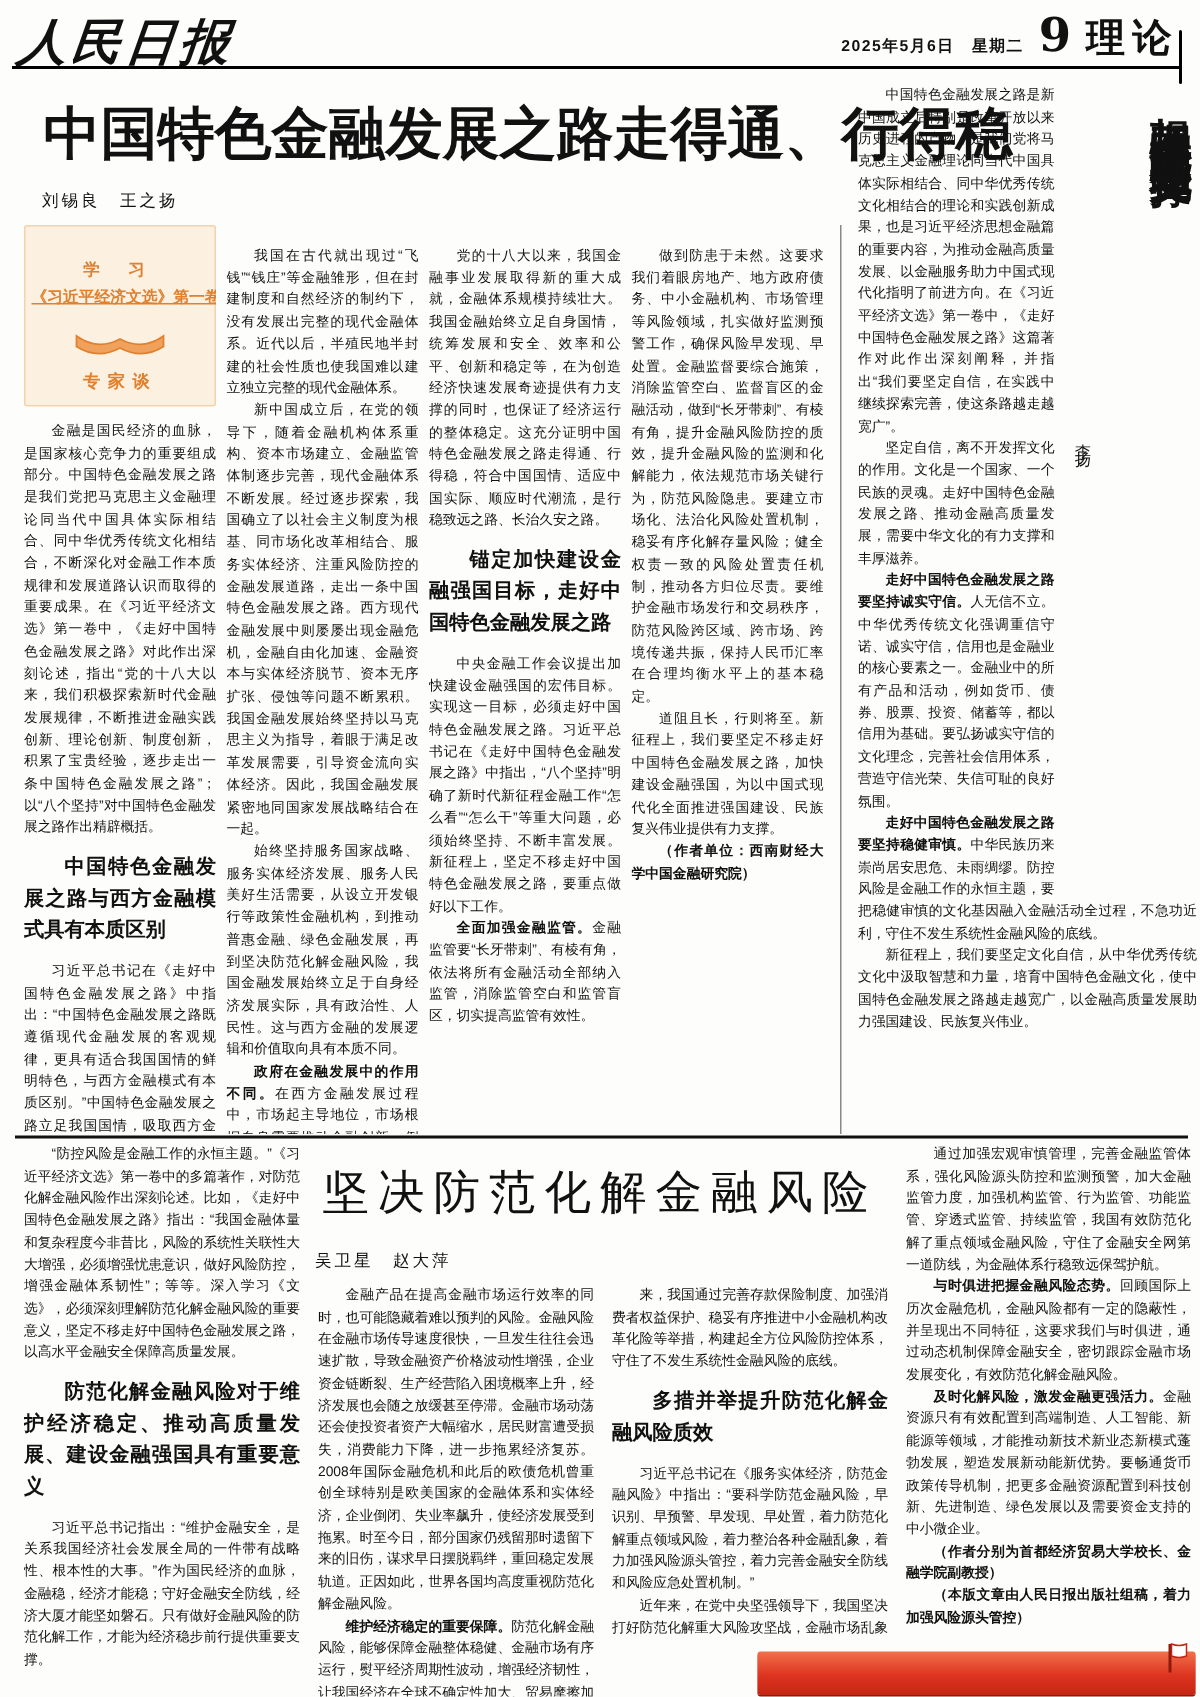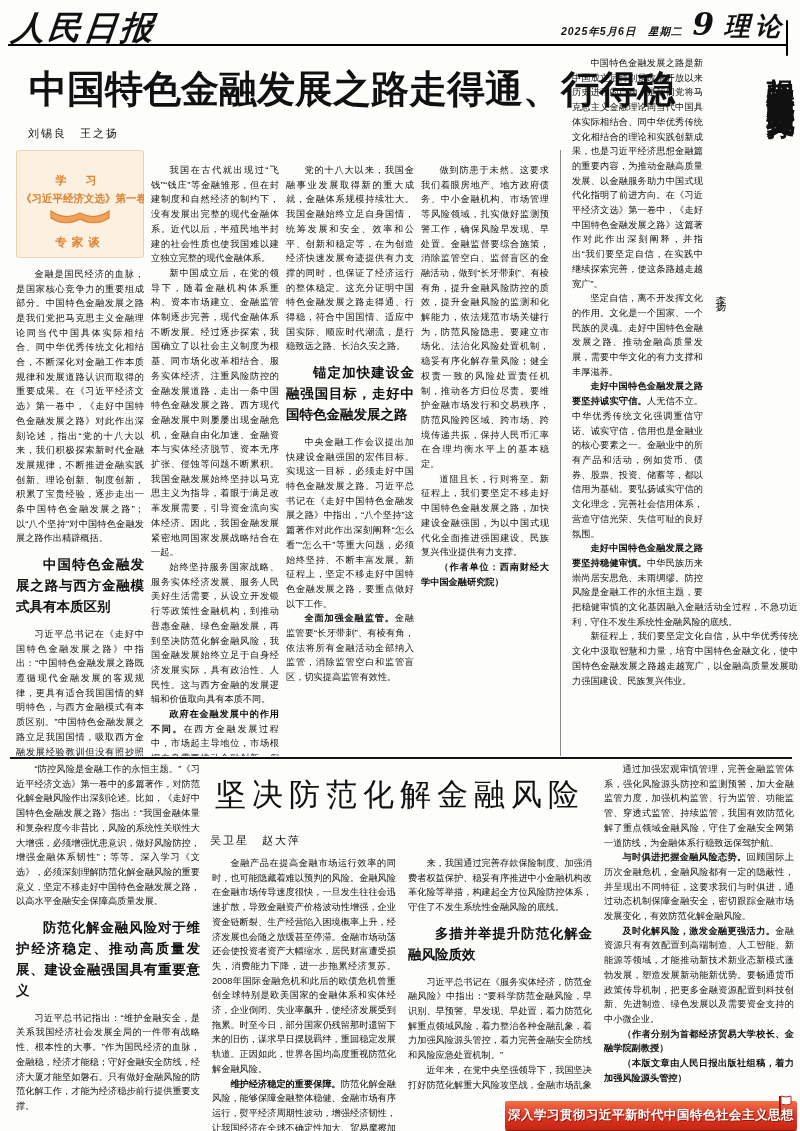--- a/index.html
+++ b/index.html
@@ -2,21 +2,21 @@
 <html><head>
 <meta charset="utf-8">
 <style>
   html,body{margin:0;padding:0;}
   body{width:800px;height:1131px;position:relative;background:#fdfdfb;overflow:hidden;
        font-family:"Liberation Sans",sans-serif;color:#111;}
   .abs{position:absolute;}
   
   .masthead{left:12px;top:6px;font-family:"DejaVu Serif",serif;font-style:italic;
             font-weight:bold;font-size:33px;letter-spacing:3px;transform:skewX(-6deg);}
-  .dateblock{right:14px;top:6px;display:flex;align-items:baseline;gap:10px;font-style:italic;}
+  .dateblock{right:14px;top:6px;display:flex;align-items:baseline;gap:10px;}
   .datetext{font-size:10.5px;font-weight:bold;letter-spacing:1px;}
   .pagenum{font-family:"DejaVu Serif",serif;font-size:31px;font-weight:bold;}
   .section{font-size:26px;font-weight:900;letter-spacing:5px;}
   .toprule{left:8px;top:44px;width:780px;height:2px;background:#000;}
   .rulehook{left:786px;top:20px;width:2px;height:36px;background:#000;border-radius:2px;}
   
   .a1title{left:28px;top:64px;width:648px;text-align:center;font-size:38px;font-weight:900;
            letter-spacing:0px;white-space:nowrap;}
   .byline{font-family:"Liberation Serif",serif;font-size:11px;letter-spacing:2px;text-align:left;}
   .a1byline{left:28px;top:126px;width:648px;}
@@ -28,21 +28,21 @@
   .note{font-weight:600;}
   .c1{left:16px;top:150px;width:128px;height:606px;}
   .c2{left:151px;top:163px;width:128px;height:593px;}
   .c3{left:286px;top:163px;width:128px;height:593px;}
   .c4{left:421px;top:163px;width:128px;height:593px;}
   .vrule{left:560px;top:150px;width:1px;height:606px;background:#888;}
   
   .studybox{background:#fcf0e0;border:1px solid #f3d3ad;border-radius:2px;text-align:center;
             color:#e0812f;padding:22px 4px 7px;margin-bottom:9px;}
   .sb-kicker{font-size:11px;letter-spacing:8px;font-weight:bold;margin-bottom:3px;}
-  .sb-book{font-size:10.5px;font-weight:900;letter-spacing:0;margin-bottom:3px;white-space:nowrap;}
+  .sb-book{font-size:10.5px;font-weight:900;letter-spacing:0;margin-bottom:16px;white-space:nowrap;text-decoration:underline;}
   .sb-tag{font-size:11.5px;letter-spacing:5px;font-weight:bold;margin-top:2px;}
   
   .a2wrap{left:572px;top:56px;width:226px;height:700px;font-size:9.2px;line-height:14.7px;
           text-align:justify;overflow:hidden;}
   .a2wrap p{margin:0;text-indent:2em;}
   .a2wrap p b{font-weight:bold;font-family:"Liberation Serif",serif;}
   .a2float{float:right;width:88px;height:540px;margin-left:7px;display:flex;flex-direction:row;}
   .a2author{writing-mode:vertical-rl;font-size:11px;letter-spacing:6px;width:18px;
             padding-top:230px;font-family:"Liberation Serif",serif;}
   .a2title{writing-mode:vertical-rl;font-size:28px;font-weight:900;letter-spacing:2px;
@@ -98,21 +98,21 @@
 </div>
 <div class="abs col c2">
     <p>我国在古代就出现过“飞钱”“钱庄”等金融雏形，但在封建制度和自然经济的制约下，没有发展出完整的现代金融体系。近代以后，半殖民地半封建的社会性质也使我国难以建立独立完整的现代金融体系。</p>
     <p>新中国成立后，在党的领导下，随着金融机构体系重构、资本市场建立、金融监管体制逐步完善，现代金融体系不断发展。经过逐步探索，我国确立了以社会主义制度为根基、同市场化改革相结合、服务实体经济、注重风险防控的金融发展道路，走出一条中国特色金融发展之路。西方现代金融发展中则屡屡出现金融危机，金融自由化加速、金融资本与实体经济脱节、资本无序扩张、侵蚀等问题不断累积。我国金融发展始终坚持以马克思主义为指导，着眼于满足改革发展需要，引导资金流向实体经济。因此，我国金融发展紧密地同国家发展战略结合在一起。</p>
     <p>始终坚持服务国家战略、服务实体经济发展、服务人民美好生活需要，从设立开发银行等政策性金融机构，到推动普惠金融、绿色金融发展，再到坚决防范化解金融风险，我国金融发展始终立足于自身经济发展实际，具有政治性、人民性。这与西方金融的发展逻辑和价值取向具有本质不同。</p>
     <p><b>政府在金融发展中的作用不同。</b>在西方金融发展过程中，市场起主导地位，市场根据自身需要推动金融创新，倒逼监管和立法跟进。政府发挥的作用仅仅是纠正市场失灵，干预较少。这不可避免导致政府防控金融风险的能力较弱，2008年国际金融危机就是一个实例。</p>
   </div>
 <div class="abs col c3">
     <p>党的十八大以来，我国金融事业发展取得新的重大成就，金融体系规模持续壮大。我国金融始终立足自身国情，统筹发展和安全、效率和公平、创新和稳定等，在为创造经济快速发展奇迹提供有力支撑的同时，也保证了经济运行的整体稳定。这充分证明中国特色金融发展之路走得通、行得稳，符合中国国情、适应中国实际、顺应时代潮流，是行稳致远之路、长治久安之路。</p>
     <div class="colhead">锚定加快建设金融强国目标，走好中国特色金融发展之路</div>
-    <p>中央金融工作会议提出加快建设金融强国的宏伟目标。实现这一目标，必须走好中国特色金融发展之路。习近平总书记在《走好中国特色金融发展之路》中指出，“八个坚持”这篇著作对此作出深刻阐释“怎么看”“怎么干”等重大问题，必须始终坚持、不断丰富发展。新征程上，坚定不移走好中国特色金融发展之路，要重点做好以下工作。</p>
+    <p>中央金融工作会议提出加快建设金融强国的宏伟目标。实现这一目标，必须走好中国特色金融发展之路。习近平总书记在《走好中国特色金融发展之路》中指出，“八个坚持”明确了新时代新征程金融工作“怎么看”“怎么干”等重大问题，必须始终坚持、不断丰富发展。新征程上，坚定不移走好中国特色金融发展之路，要重点做好以下工作。</p>
     <p><b>全面加强金融监管。</b>金融监管要“长牙带刺”、有棱有角，依法将所有金融活动全部纳入监管，消除监管空白和监管盲区，切实提高监管有效性。</p>
   </div>
 <div class="abs col c4">
     <p>做到防患于未然。这要求我们着眼房地产、地方政府债务、中小金融机构、市场管理等风险领域，扎实做好监测预警工作，确保风险早发现、早处置。金融监督要综合施策，消除监管空白、监督盲区的金融活动，做到“长牙带刺”、有棱有角，提升金融风险防控的质效，提升金融风险的监测和化解能力，依法规范市场关键行为，防范风险隐患。要建立市场化、法治化风险处置机制，稳妥有序化解存量风险；健全权责一致的风险处置责任机制，推动各方归位尽责。要维护金融市场发行和交易秩序，防范风险跨区域、跨市场、跨境传递共振，保持人民币汇率在合理均衡水平上的基本稳定。</p>
     <p>道阻且长，行则将至。新征程上，我们要坚定不移走好中国特色金融发展之路，加快建设金融强国，为以中国式现代化全面推进强国建设、民族复兴伟业提供有力支撑。</p>
     <p class="note">（作者单位：西南财经大学中国金融研究院）</p>
   </div>
 
 <div class="abs vrule"></div>
 
@@ -151,18 +151,17 @@
   </div>
 <div class="abs col d4">
     <p>通过加强宏观审慎管理，完善金融监管体系，强化风险源头防控和监测预警，加大金融监管力度，加强机构监管、行为监管、功能监管、穿透式监管、持续监管，我国有效防范化解了重点领域金融风险，守住了金融安全网第一道防线，为金融体系行稳致远保驾护航。</p>
     <p><b>与时俱进把握金融风险态势。</b>回顾国际上历次金融危机，金融风险都有一定的隐蔽性，并呈现出不同特征，这要求我们与时俱进，通过动态机制保障金融安全，密切跟踪金融市场发展变化，有效防范化解金融风险。</p>
     <p><b>及时化解风险，激发金融更强活力。</b>金融资源只有有效配置到高端制造、人工智能、新能源等领域，才能推动新技术新业态新模式蓬勃发展，塑造发展新动能新优势。要畅通货币政策传导机制，把更多金融资源配置到科技创新、先进制造、绿色发展以及需要资金支持的中小微企业。</p>
     <p class="note">（作者分别为首都经济贸易大学校长、金融学院副教授）</p>
     <p class="note">（本版文章由人民日报出版社组稿，着力加强风险源头管控）</p>
   </div>
 
 <div class="abs banner">
-  <span>深入学习贯彻习近平新时代中国特色社会主义思想</span>
   <svg class="bflag" width="18" height="22" viewBox="0 0 18 22">
     <path d="M4 2 L4 21" stroke="#8e1a0c" stroke-width="2"></path>
     <path d="M5 2 Q10 4 15 2 L15 10 Q10 12 5 10 Z" fill="#fff" stroke="#c42613" stroke-width="1"></path>
   </svg>
 </div>
 
 </body></html>

